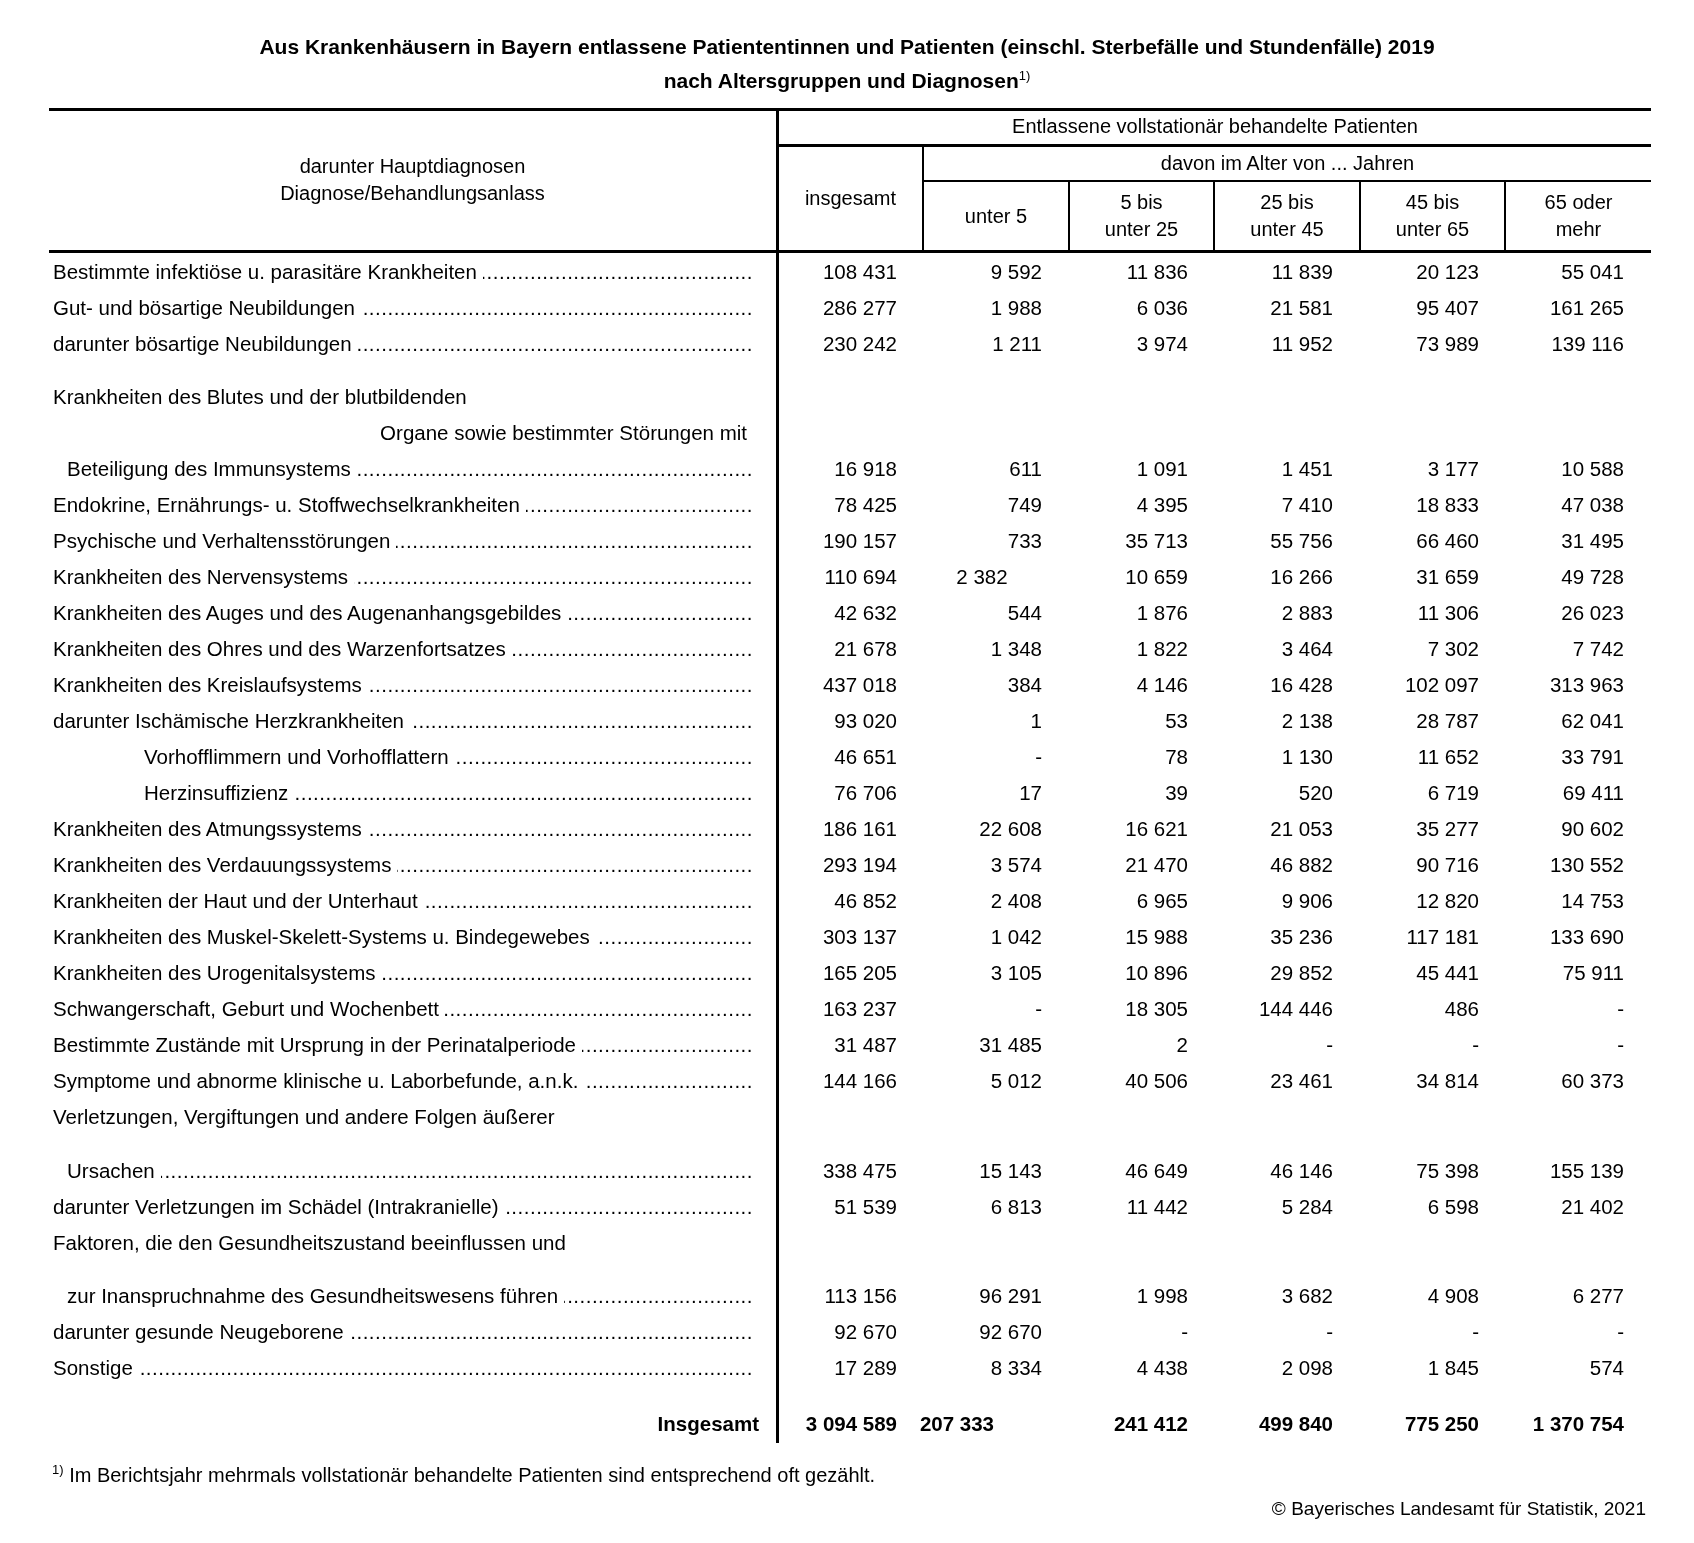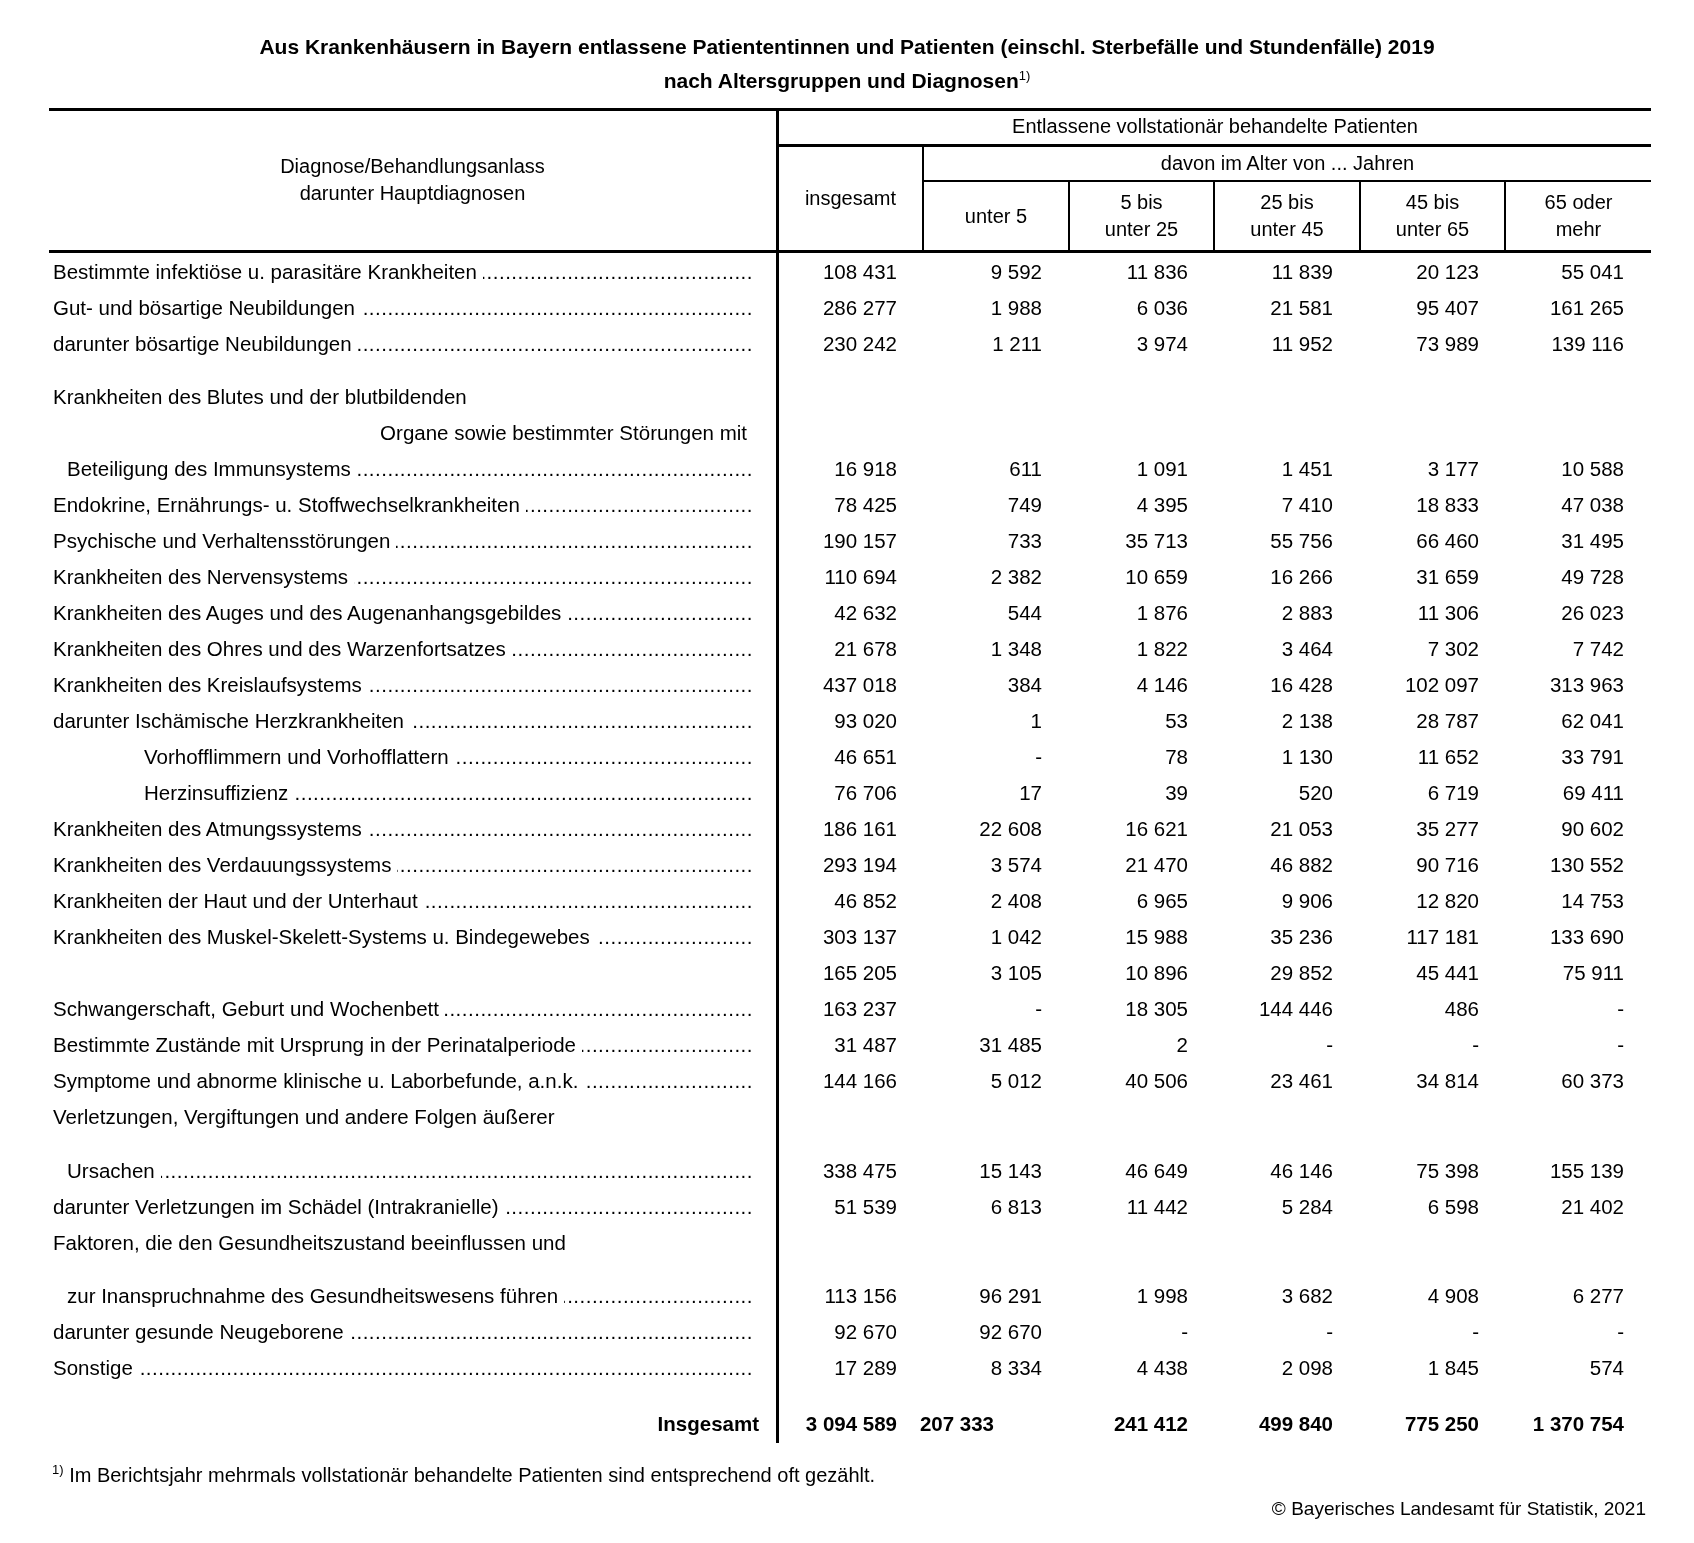--- a/index.html
+++ b/index.html
@@ -37,22 +37,22 @@
 <div class="hline" style="left:49px;top:250px;width:1602px;height:3px;"></div>
 
 <div class="vline" style="left:776px;top:110px;width:3px;height:1333px;"></div>
 <div class="vline" style="left:922px;top:146px;width:2px;height:106px;"></div>
 <div class="vline" style="left:1068px;top:181px;width:2px;height:71px;"></div>
 <div class="vline" style="left:1213px;top:181px;width:2px;height:71px;"></div>
 <div class="vline" style="left:1359px;top:181px;width:2px;height:71px;"></div>
 <div class="vline" style="left:1504px;top:181px;width:2px;height:71px;"></div>
 
 <div class="hdr" style="left:49px;top:153px;width:727px;">
+  <div>darunter Hauptdiagnosen</div>
   <div>Diagnose/Behandlungsanlass</div>
-  <div>darunter Hauptdiagnosen</div>
 </div>
 <div class="hdr" style="left:779px;top:113px;width:872px;">Entlassene vollstationär behandelte Patienten</div>
 <div class="hdr" style="left:924px;top:150px;width:727px;">davon im Alter von ... Jahren</div>
 <div class="hdr" style="left:779px;top:185px;width:143px;">insgesamt</div>
 <div class="hdr" style="left:924px;top:203px;width:144px;">unter 5</div>
 <div class="hdr" style="left:1070px;top:189px;width:143px;">
   <div>5 bis</div>
   <div>unter 25</div>
 </div>
 <div class="hdr" style="left:1215px;top:189px;width:144px;">
@@ -125,21 +125,21 @@
       <div class="num" style="left: 728px;">190 157</div>
       <div class="num" style="left: 873px;">733</div>
       <div class="num" style="left: 1019px;">35 713</div>
       <div class="num" style="left: 1164px;">55 756</div>
       <div class="num" style="left: 1310px;">66 460</div>
       <div class="num" style="left: 1455px;">31 495</div>
     </div>
     <div class="row" style="top: 559px;">
       <div class="label dots" style="left: 4px; width: 700px;"><span class="txt">Krankheiten des Nervensystems</span></div>
       <div class="num" style="left: 728px;">110 694</div>
-      <div class="num" style="left: 873px;">2 382</div>
+      <div class="num" style="left: 873px; text-align: center;">2 382</div>
       <div class="num" style="left: 1019px;">10 659</div>
       <div class="num" style="left: 1164px;">16 266</div>
       <div class="num" style="left: 1310px;">31 659</div>
       <div class="num" style="left: 1455px;">49 728</div>
     </div>
     <div class="row" style="top: 595px;">
       <div class="label dots" style="left: 4px; width: 700px;"><span class="txt">Krankheiten des Auges und des Augenanhangsgebildes</span></div>
       <div class="num" style="left: 728px;">42 632</div>
       <div class="num" style="left: 873px;">544</div>
       <div class="num" style="left: 1019px;">1 876</div>
@@ -222,20 +222,21 @@
     <div class="row" style="top: 919px;">
       <div class="label dots" style="left: 4px; width: 700px;"><span class="txt">Krankheiten des Muskel-Skelett-Systems u. Bindegewebes</span></div>
       <div class="num" style="left: 728px;">303 137</div>
       <div class="num" style="left: 873px;">1 042</div>
       <div class="num" style="left: 1019px;">15 988</div>
       <div class="num" style="left: 1164px;">35 236</div>
       <div class="num" style="left: 1310px;">117 181</div>
       <div class="num" style="left: 1455px;">133 690</div>
     </div>
     <div class="row" style="top: 955px;">
+      <div class="label dots" style="left: 4px; width: 700px;"><span class="txt">Krankheiten des Urogenitalsystems</span></div>
       <div class="num" style="left: 728px;">165 205</div>
       <div class="num" style="left: 873px;">3 105</div>
       <div class="num" style="left: 1019px;">10 896</div>
       <div class="num" style="left: 1164px;">29 852</div>
       <div class="num" style="left: 1310px;">45 441</div>
       <div class="num" style="left: 1455px;">75 911</div>
     </div>
     <div class="row" style="top: 991px;">
       <div class="label dots" style="left: 4px; width: 700px;"><span class="txt">Schwangerschaft, Geburt und Wochenbett</span></div>
       <div class="num" style="left: 728px;">163 237</div>

